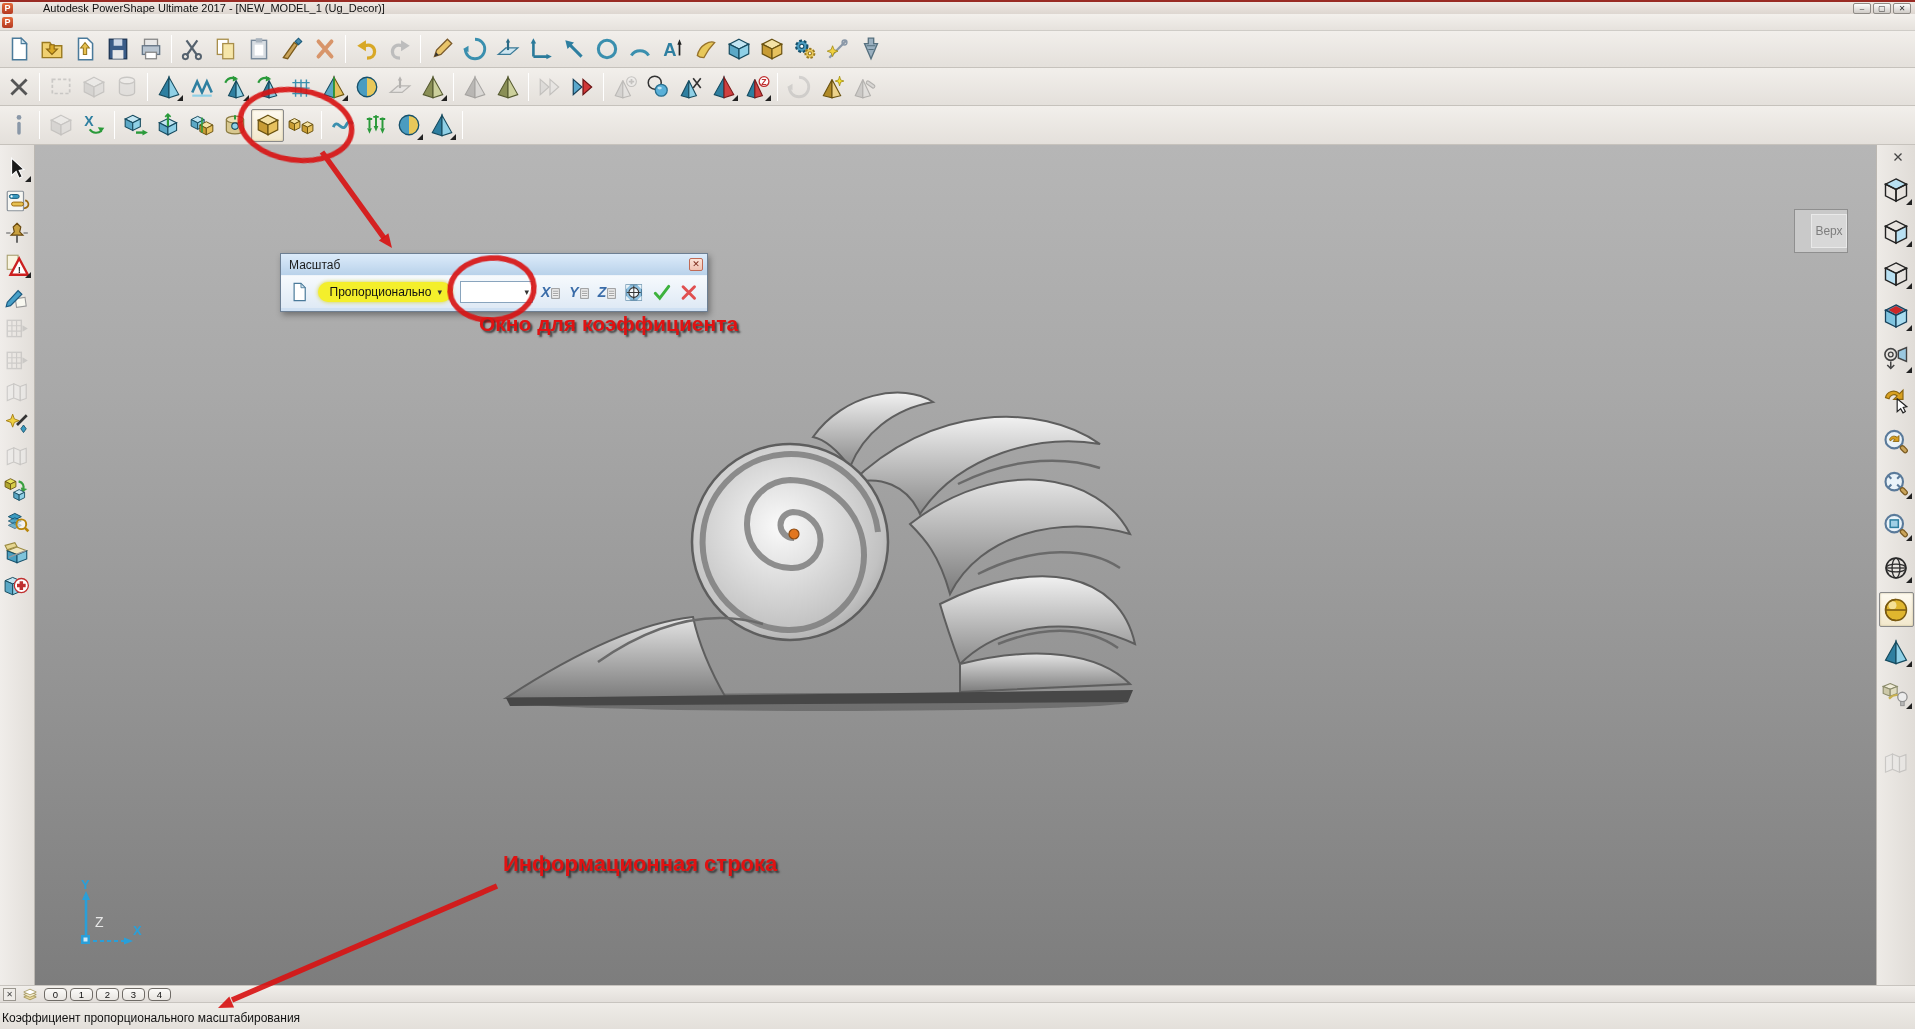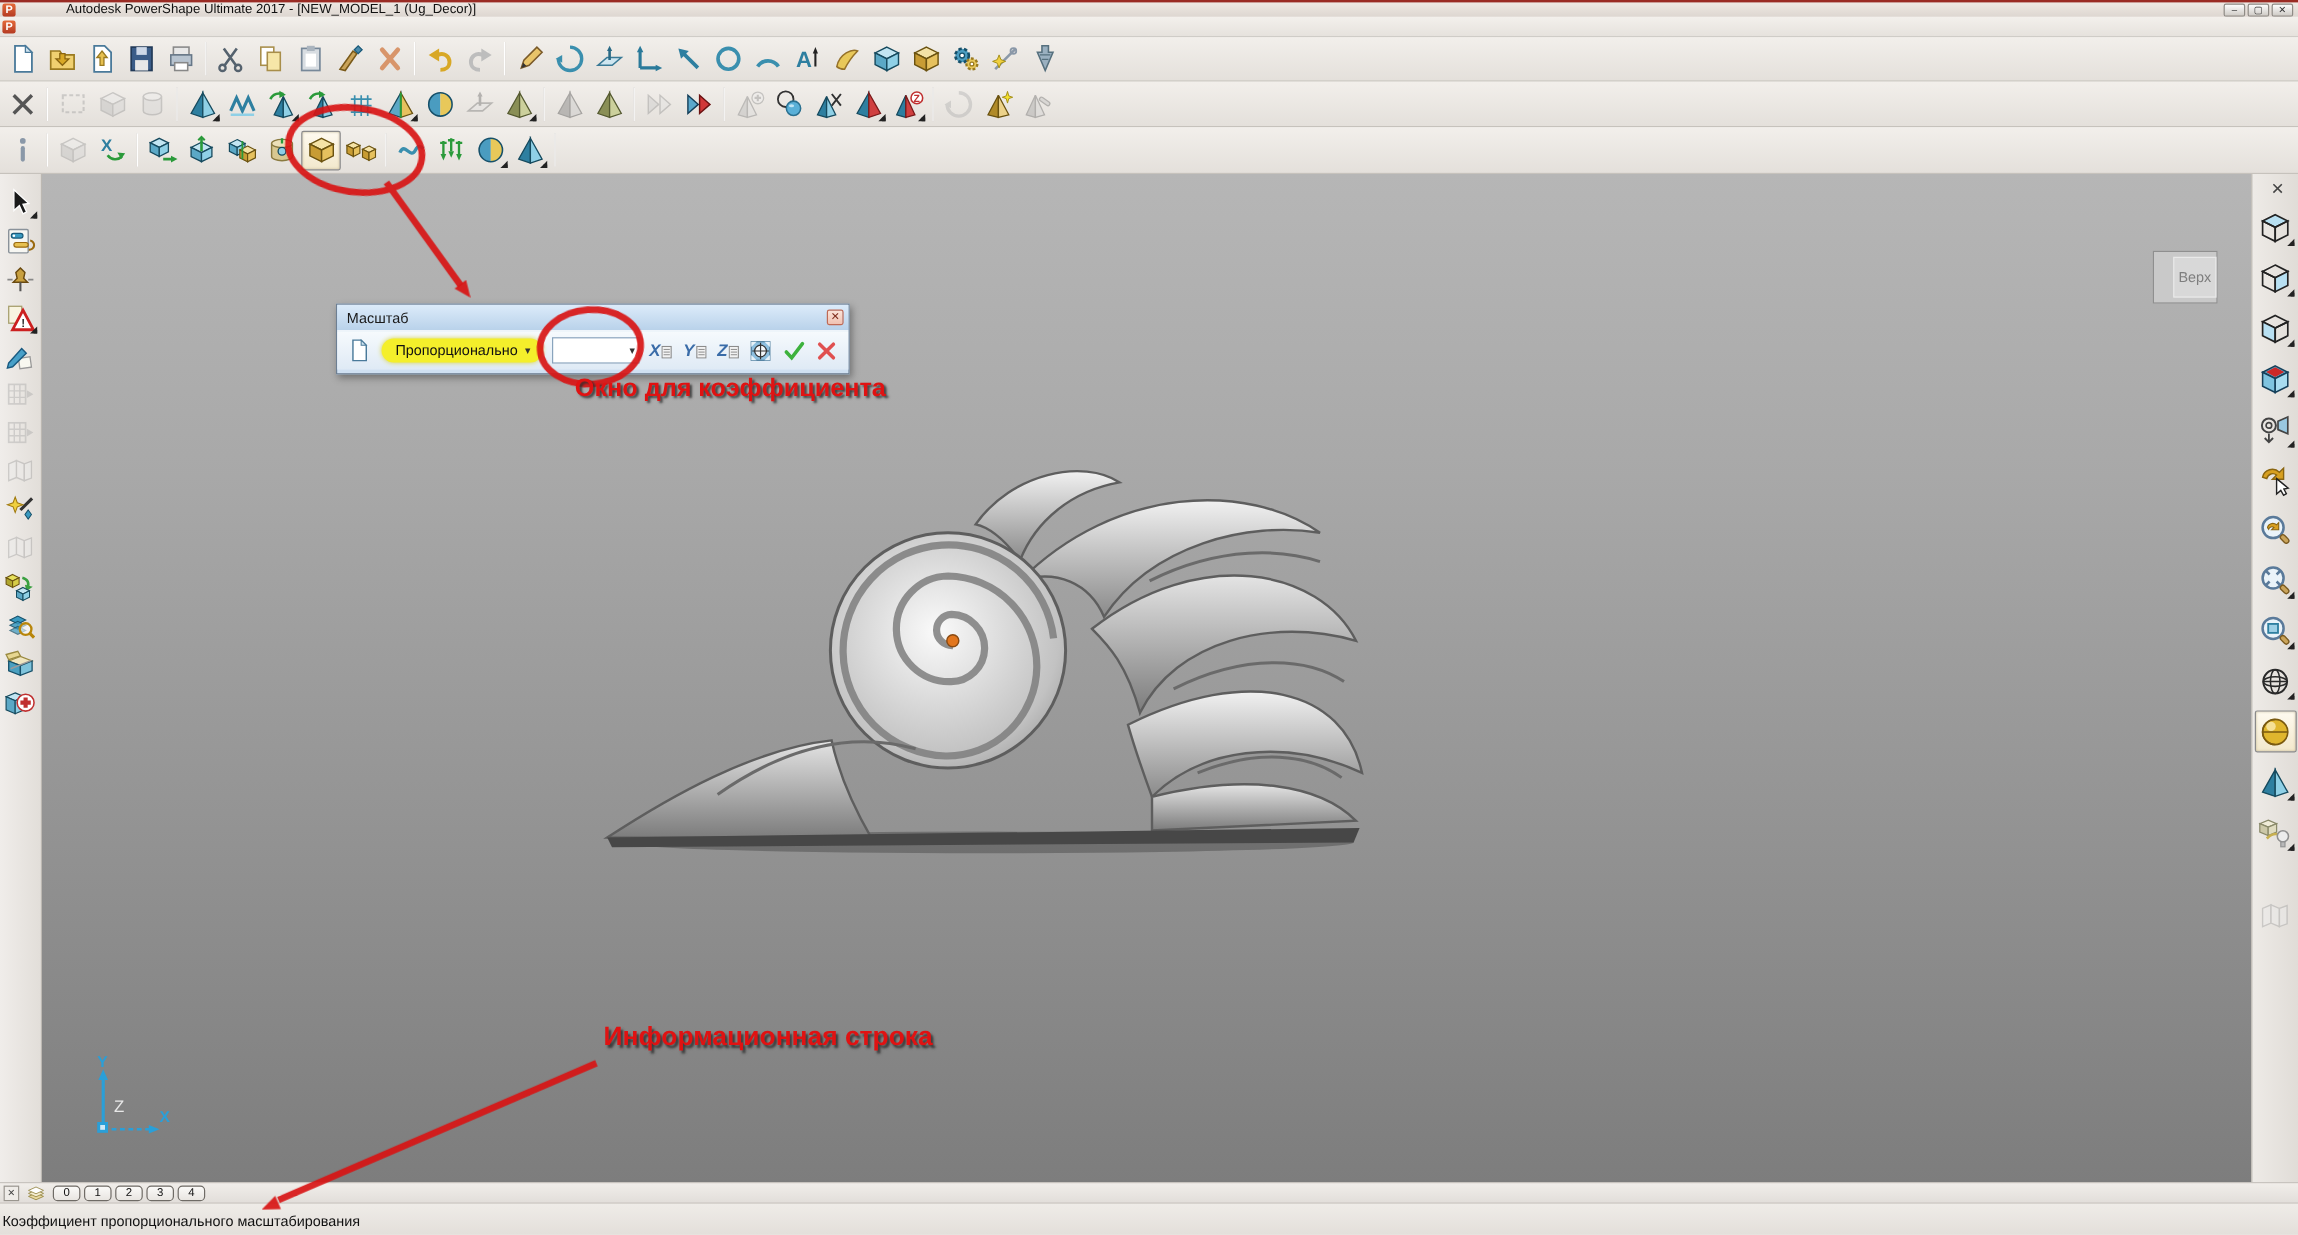--- a/index.html
+++ b/index.html
@@ -6,21 +6,21 @@
   html,body { width:1915px; height:1029px; overflow:hidden;
     font-family:"Liberation Sans","DejaVu Sans",sans-serif; }
   body { position:relative; background:#ebe8e4; }
 
   
   #titlebar { position:absolute; left:0; top:0; width:1915px; height:14px;
     background:linear-gradient(#efe9e4,#ddd6d0); border-top:2px solid #9a2b24;
     display:flex; align-items:center; font-size:11px; color:#111; }
   .app-logo { width:11px; height:11px; margin-left:2px; background:linear-gradient(#e46a3a,#b43a22);
     color:#fff; font-weight:bold; font-size:9px; line-height:11px; text-align:center; border-radius:2px; }
-  #title-text { margin-left:42px; white-space:nowrap; }
+  #title-text { margin-left:30px; white-space:nowrap; }
   #win-controls { position:absolute; right:4px; top:1px; display:flex; gap:2px; }
   .win-btn { width:18px; height:11px; font-size:8px; line-height:10px; text-align:center;
     color:#333; background:linear-gradient(#fdfdfd,#cfcbc6); border:1px solid #8f8b86; border-radius:2px; }
 
   
   #menubar { position:absolute; left:0; top:14px; width:1915px; height:17px;
     background:linear-gradient(#f3f0ec,#e6e2dd); border-bottom:1px solid #cfccc7;
     display:flex; align-items:center; font-size:12px; color:#111; }
   #menubar .app-logo { margin-right:14px; }
   .menu-item { padding:1px 11px; cursor:default; }

